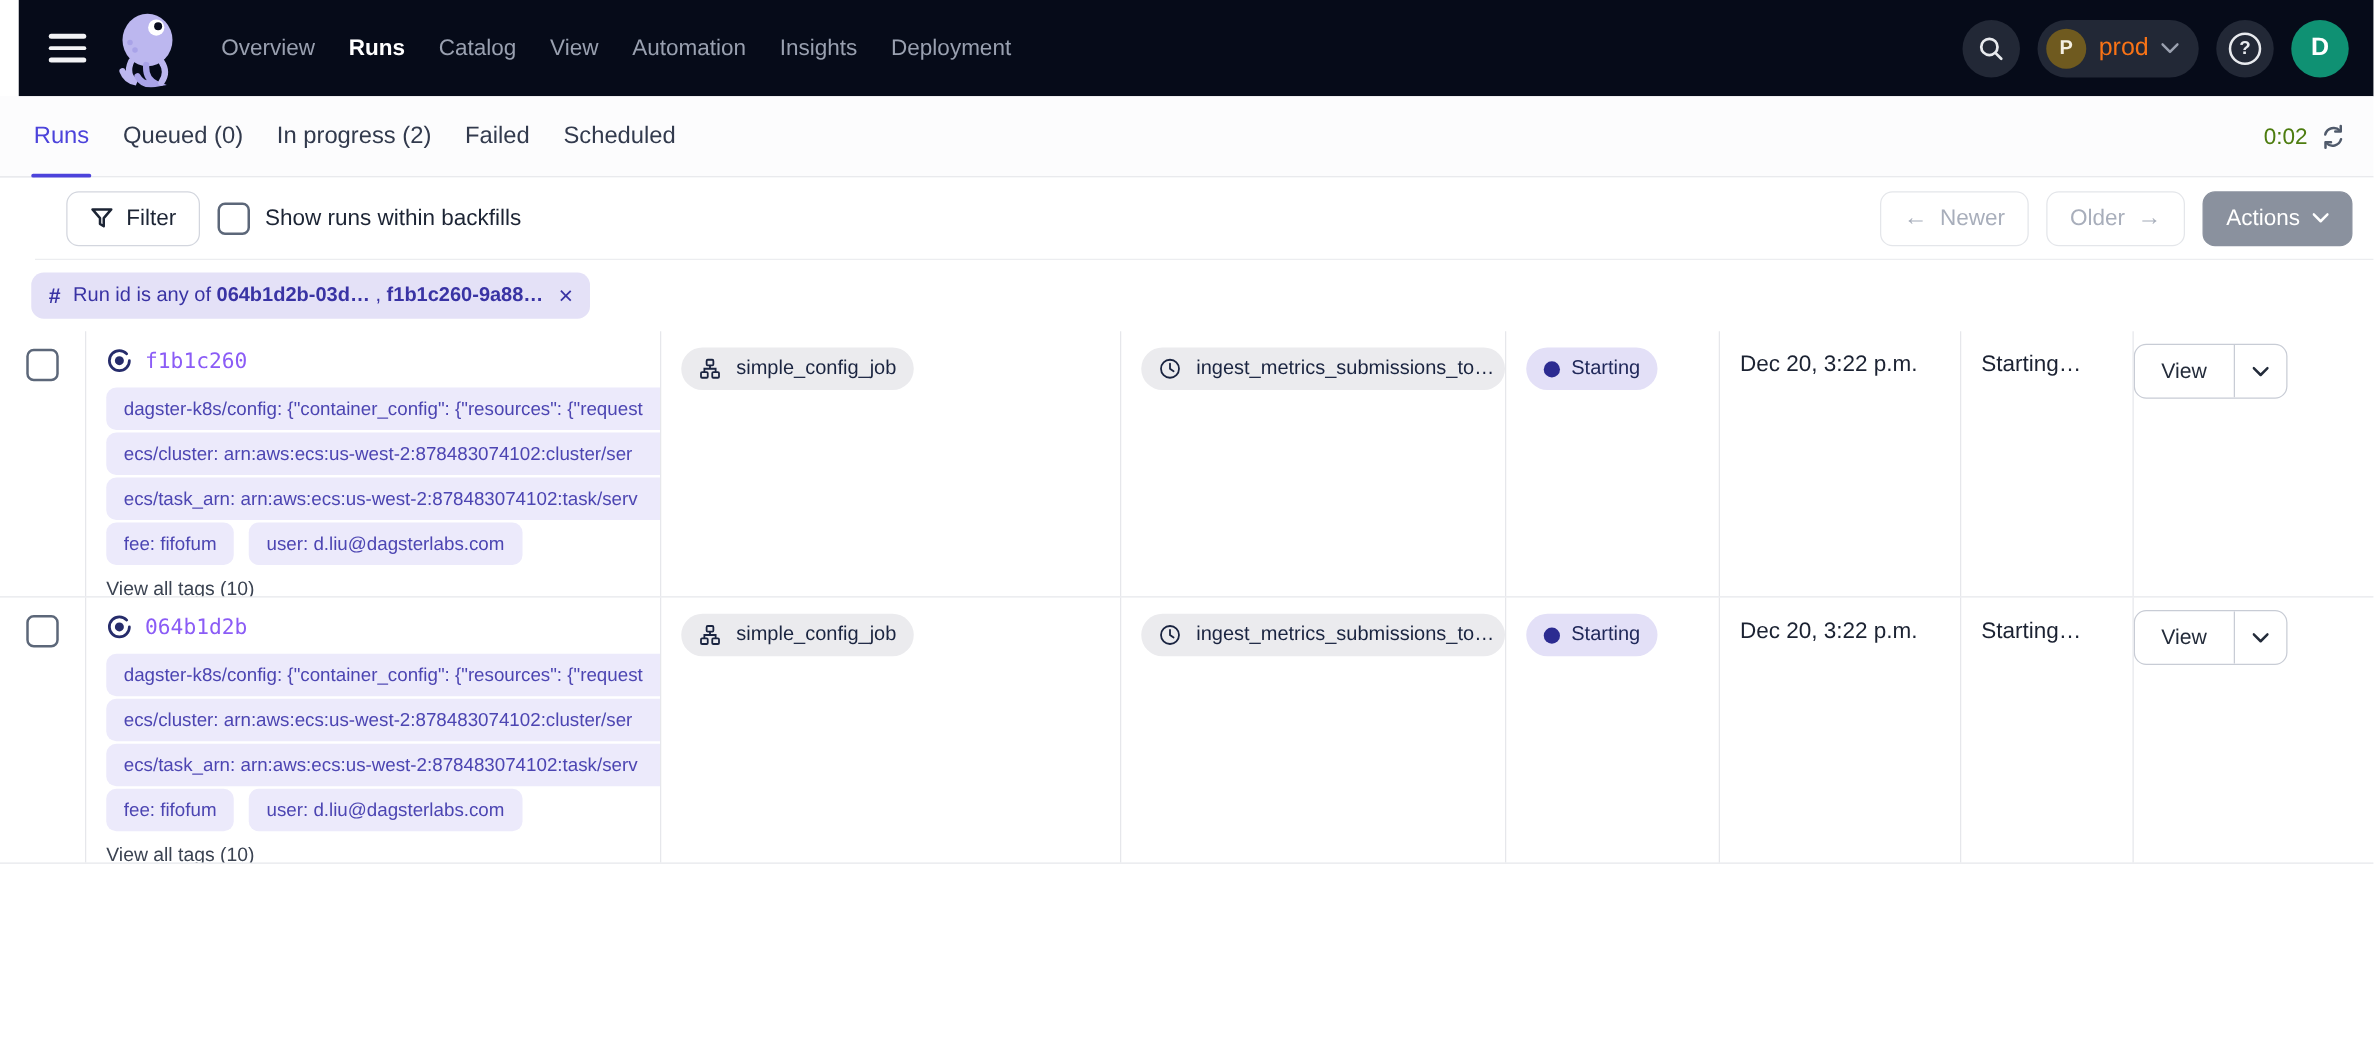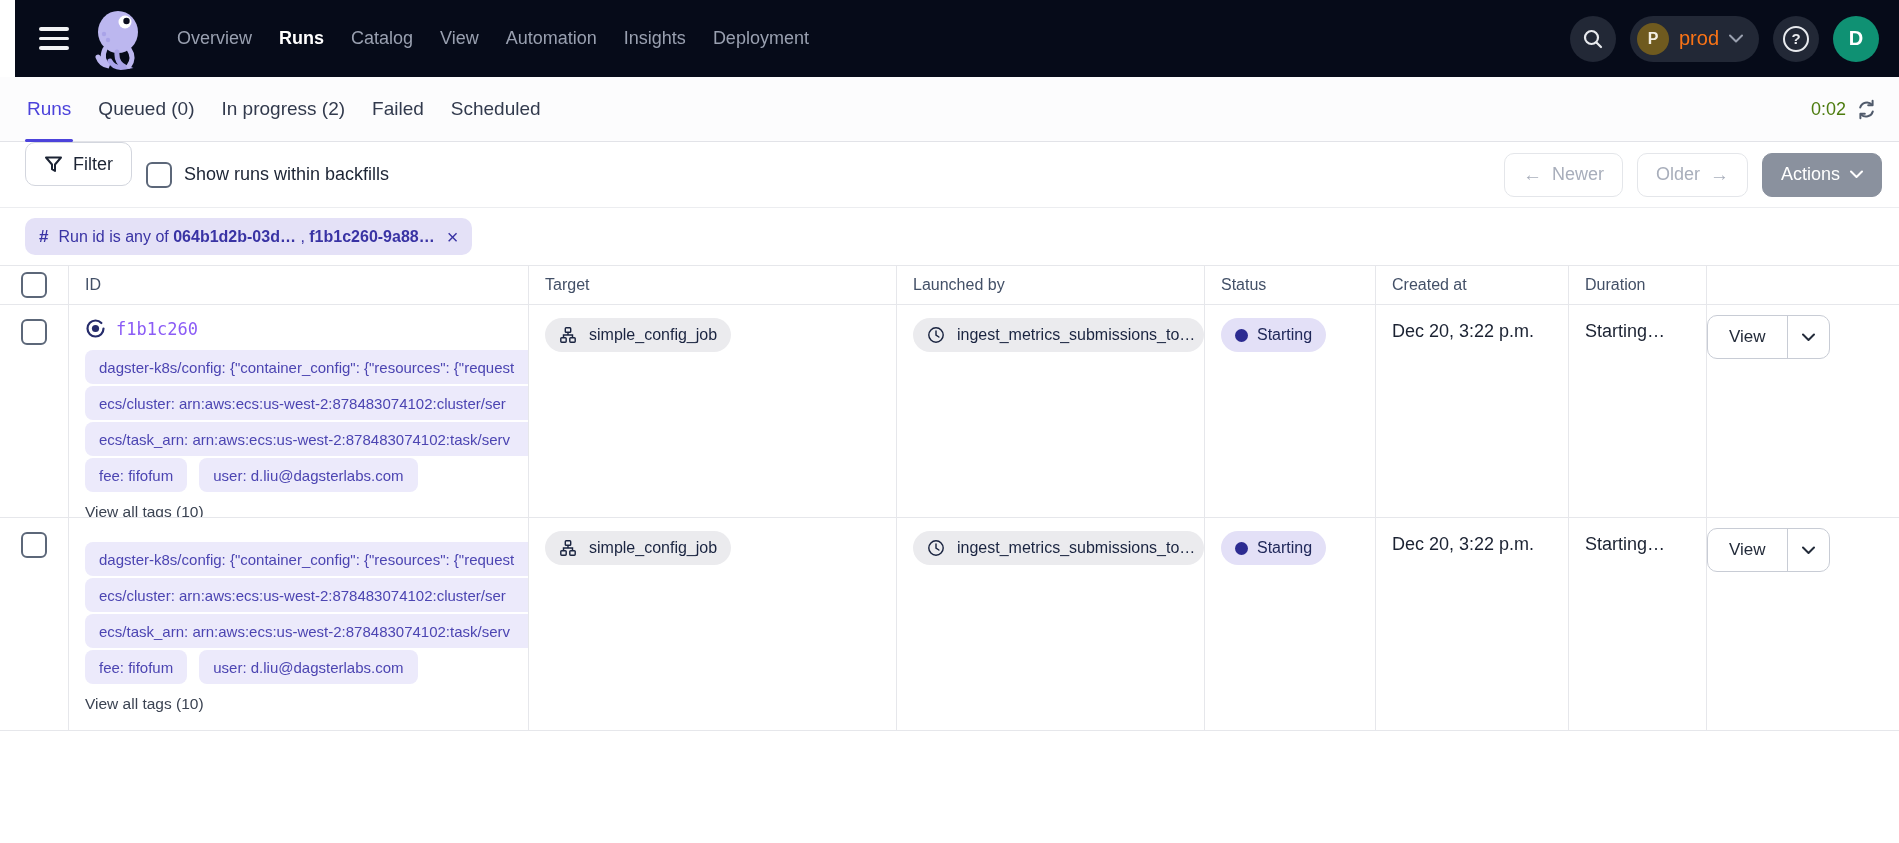--- a/index.html
+++ b/index.html
@@ -26,21 +26,21 @@
   
   .tabbar { height:65px; background:#FCFCFD; display:flex; align-items:center; padding:0 20px 0 25px; border-bottom:1px solid #E2E3E8; }
   .tabs { display:flex; align-items:center; gap:23px; height:100%; }
   .tab { height:100%; display:flex; align-items:center; font-size:19px; color:#323A4D; cursor:pointer; position:relative; padding:0 2px; }
   .tab.active { color:#4C43DB; font-weight:500; }
   .tab.active::after { content:""; position:absolute; left:0; right:0; bottom:-1px; height:3px; background:#4C43DB; border-radius:2px; }
   .timer-wrap { margin-left:auto; display:flex; align-items:center; gap:10px; padding-right:2px; }
   .timer { font-size:18px; color:#4d7c0f; }
 
   
-  .toolbar { height:66px; display:flex; padding:0 17px 0 25px; border-bottom:1px solid #ECEDF0; background:#fff; }
+  .toolbar { height:66px; display:flex; align-items:center; padding:0 17px 0 25px; border-bottom:1px solid #ECEDF0; background:#fff;margin-left:28px; }
   .btn { display:inline-flex; align-items:center; gap:10px; height:44px; border:1px solid #D3D6DE; border-radius:10px; background:#fff; padding:0 18px; font-size:18px; color:#1C2434; cursor:pointer; font-family:inherit; }
   .btn.ghost-disabled { color:#A8AEBB; border-color:#E4E6EA; }
   .btn.gray { background:#8A919E; border-color:#8A919E; color:#fff; }
   .checkbox { width:26px; height:26px; border:2px solid #5C6779; border-radius:6px; background:#fff; cursor:pointer; flex:none; }
   .backfill { display:flex; align-items:center; gap:12px; margin-left:14px; font-size:18px; color:#1C2434; }
   .toolbar-right { margin-left:auto; display:flex; align-items:center; gap:14px; }
   .arrow-glyph { font-size:19px; line-height:1; }
 
   
   .chiprow { height:57px; display:flex; align-items:center; padding:0 25px; background:#fff; }
@@ -194,32 +194,20 @@
       <span>
         <span>Run id is any of</span>
         <b>064b1d2b-03d…</b>
         <span>,</span>
         <b>f1b1c260-9a88…</b>
       </span>
       <span class="close">×</span>
     </div>
   </div>
 
-  <div class="tbl-grid thead">
-    <div class="cell cb-cell">
-        <span class="checkbox"></span>
-      </div>
-    <div class="cell">ID</div>
-    <div class="cell">Target</div>
-    <div class="cell">Launched by</div>
-    <div class="cell">Status</div>
-    <div class="cell">Created at</div>
-    <div class="cell">Duration</div>
-    <div class="cell last"></div>
-  </div>
 
   <div class="tbl-grid trow">
     <div class="cell cb-cell">
         <span class="checkbox"></span>
       </div>
     <div class="cell id-cell">
       <div class="run-link">
         <span>
           <svg width="21" height="21" viewBox="0 0 21 21">
               <circle cx="10.5" cy="10.5" r="8" stroke="#262C6B" stroke-width="2.2" fill="none" stroke-dasharray="44 6" stroke-linecap="round"></circle>
@@ -281,20 +269,29 @@
         </span>
       </div>
     </div>
   </div>
 
   <div class="tbl-grid trow">
     <div class="cell cb-cell">
         <span class="checkbox"></span>
       </div>
     <div class="cell id-cell">
+      <div class="run-link">
+        <span>
+          <svg width="21" height="21" viewBox="0 0 21 21">
+              <circle cx="10.5" cy="10.5" r="8" stroke="#262C6B" stroke-width="2.2" fill="none" stroke-dasharray="44 6" stroke-linecap="round"></circle>
+              <circle cx="10.5" cy="10.5" r="3.6" fill="#262C6B"></circle>
+            </svg>
+        </span>
+        <span>064b1d2b</span>
+      </div>
       <div class="tags">
         <div class="tag tag-clip">dagster-k8s/config: {"container_config": {"resources": {"request</div>
         <div class="tag tag-clip">ecs/cluster: arn:aws:ecs:us-west-2:878483074102:cluster/ser</div>
         <div class="tag tag-clip">ecs/task_arn: arn:aws:ecs:us-west-2:878483074102:task/serv</div>
         <div class="tag-line">
           <div class="tag">fee: fifofum</div>
           <div class="tag">user: d.liu@dagsterlabs.com</div>
         </div>
       </div>
       <span class="view-all">View all tags (10)</span>

